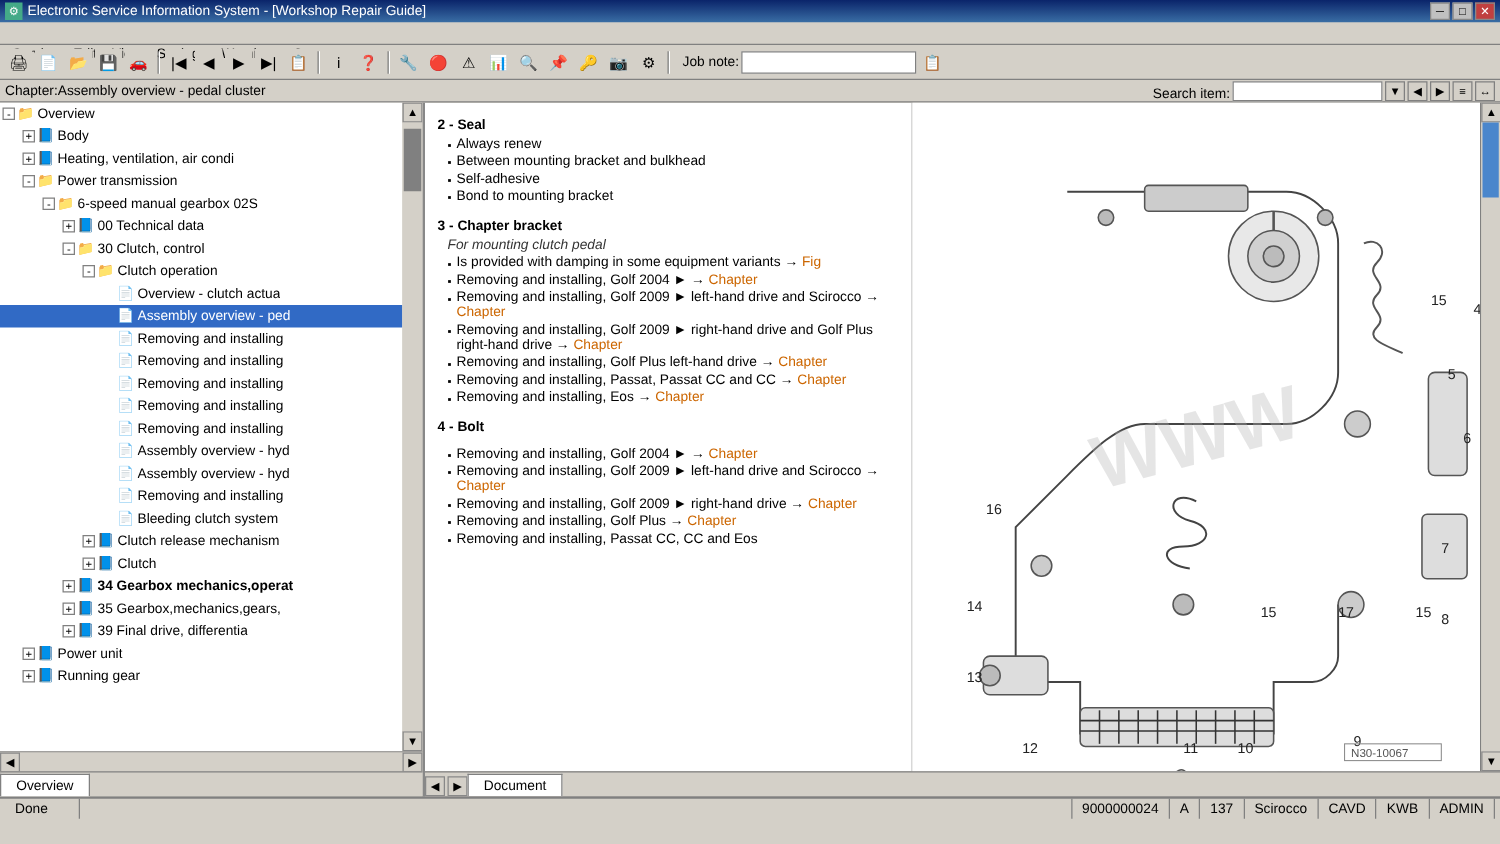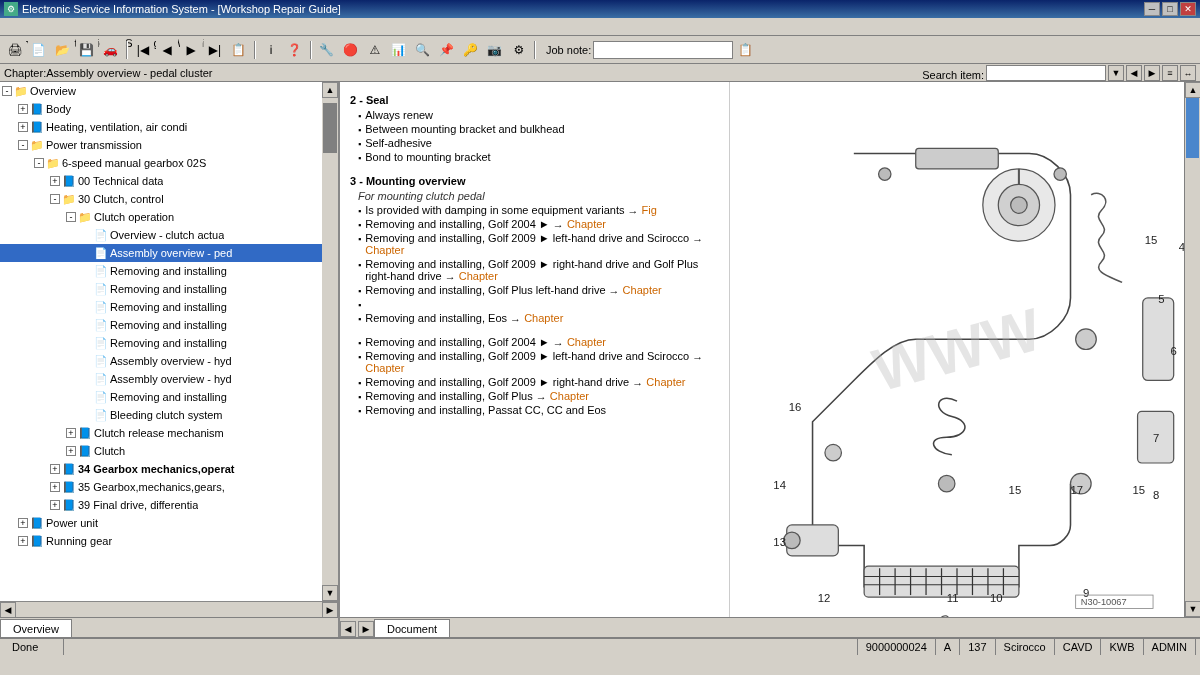--- a/index.html
+++ b/index.html
@@ -444,21 +444,21 @@
             </div>
             <div class="bullet-item">
               <span class="bullet-sym">▪</span>
               <span>Self-adhesive</span>
             </div>
             <div class="bullet-item">
               <span class="bullet-sym">▪</span>
               <span>Bond to mounting bracket</span>
             </div>
             <div style="height: 4px;"></div>
-            <div class="section-header"><span class="section-number">3</span> - <strong>Mounting overview</strong></div>
+            <div class="section-header"><span class="section-number">3</span> - <strong>Chapter bracket</strong></div>
             <div class="italic-note">For mounting clutch pedal</div>
             <div class="bullet-item">
               <span class="bullet-sym">▪</span>
               <span>Is provided with damping in some equipment variants  →  <a class="chapter-link">Fig</a></span>
             </div>
             <div class="bullet-item">
               <span class="bullet-sym">▪</span>
               <span>Removing and installing, Golf 2004 ►  →  <a class="chapter-link">Chapter</a></span>
             </div>
             <div class="bullet-item">
@@ -468,26 +468,28 @@
             <div class="bullet-item">
               <span class="bullet-sym">▪</span>
               <span>Removing and installing, Golf 2009 ► right-hand drive and Golf Plus right-hand drive  →  <a class="chapter-link">Chapter</a></span>
             </div>
             <div class="bullet-item">
               <span class="bullet-sym">▪</span>
               <span>Removing and installing, Golf Plus left-hand drive  →  <a class="chapter-link">Chapter</a></span>
             </div>
             <div class="bullet-item">
               <span class="bullet-sym">▪</span>
+              <span>Removing and installing, Passat, Passat CC and CC  →  <a class="chapter-link">Chapter</a></span>
             </div>
             <div class="bullet-item">
               <span class="bullet-sym">▪</span>
               <span>Removing and installing, Eos  →  <a class="chapter-link">Chapter</a></span>
             </div>
             <div style="height: 4px;"></div>
+            <div class="section-header"><span class="section-number">4</span> - <strong>Bolt</strong></div>
             <div style="height: 4px;"></div>
             <div class="bullet-item">
               <span class="bullet-sym">▪</span>
               <span>Removing and installing, Golf 2004 ►  →  <a class="chapter-link">Chapter</a></span>
             </div>
             <div class="bullet-item">
               <span class="bullet-sym">▪</span>
               <span>Removing and installing, Golf 2009 ► left-hand drive and Scirocco  →  <a class="chapter-link">Chapter</a></span>
             </div>
             <div class="bullet-item">

